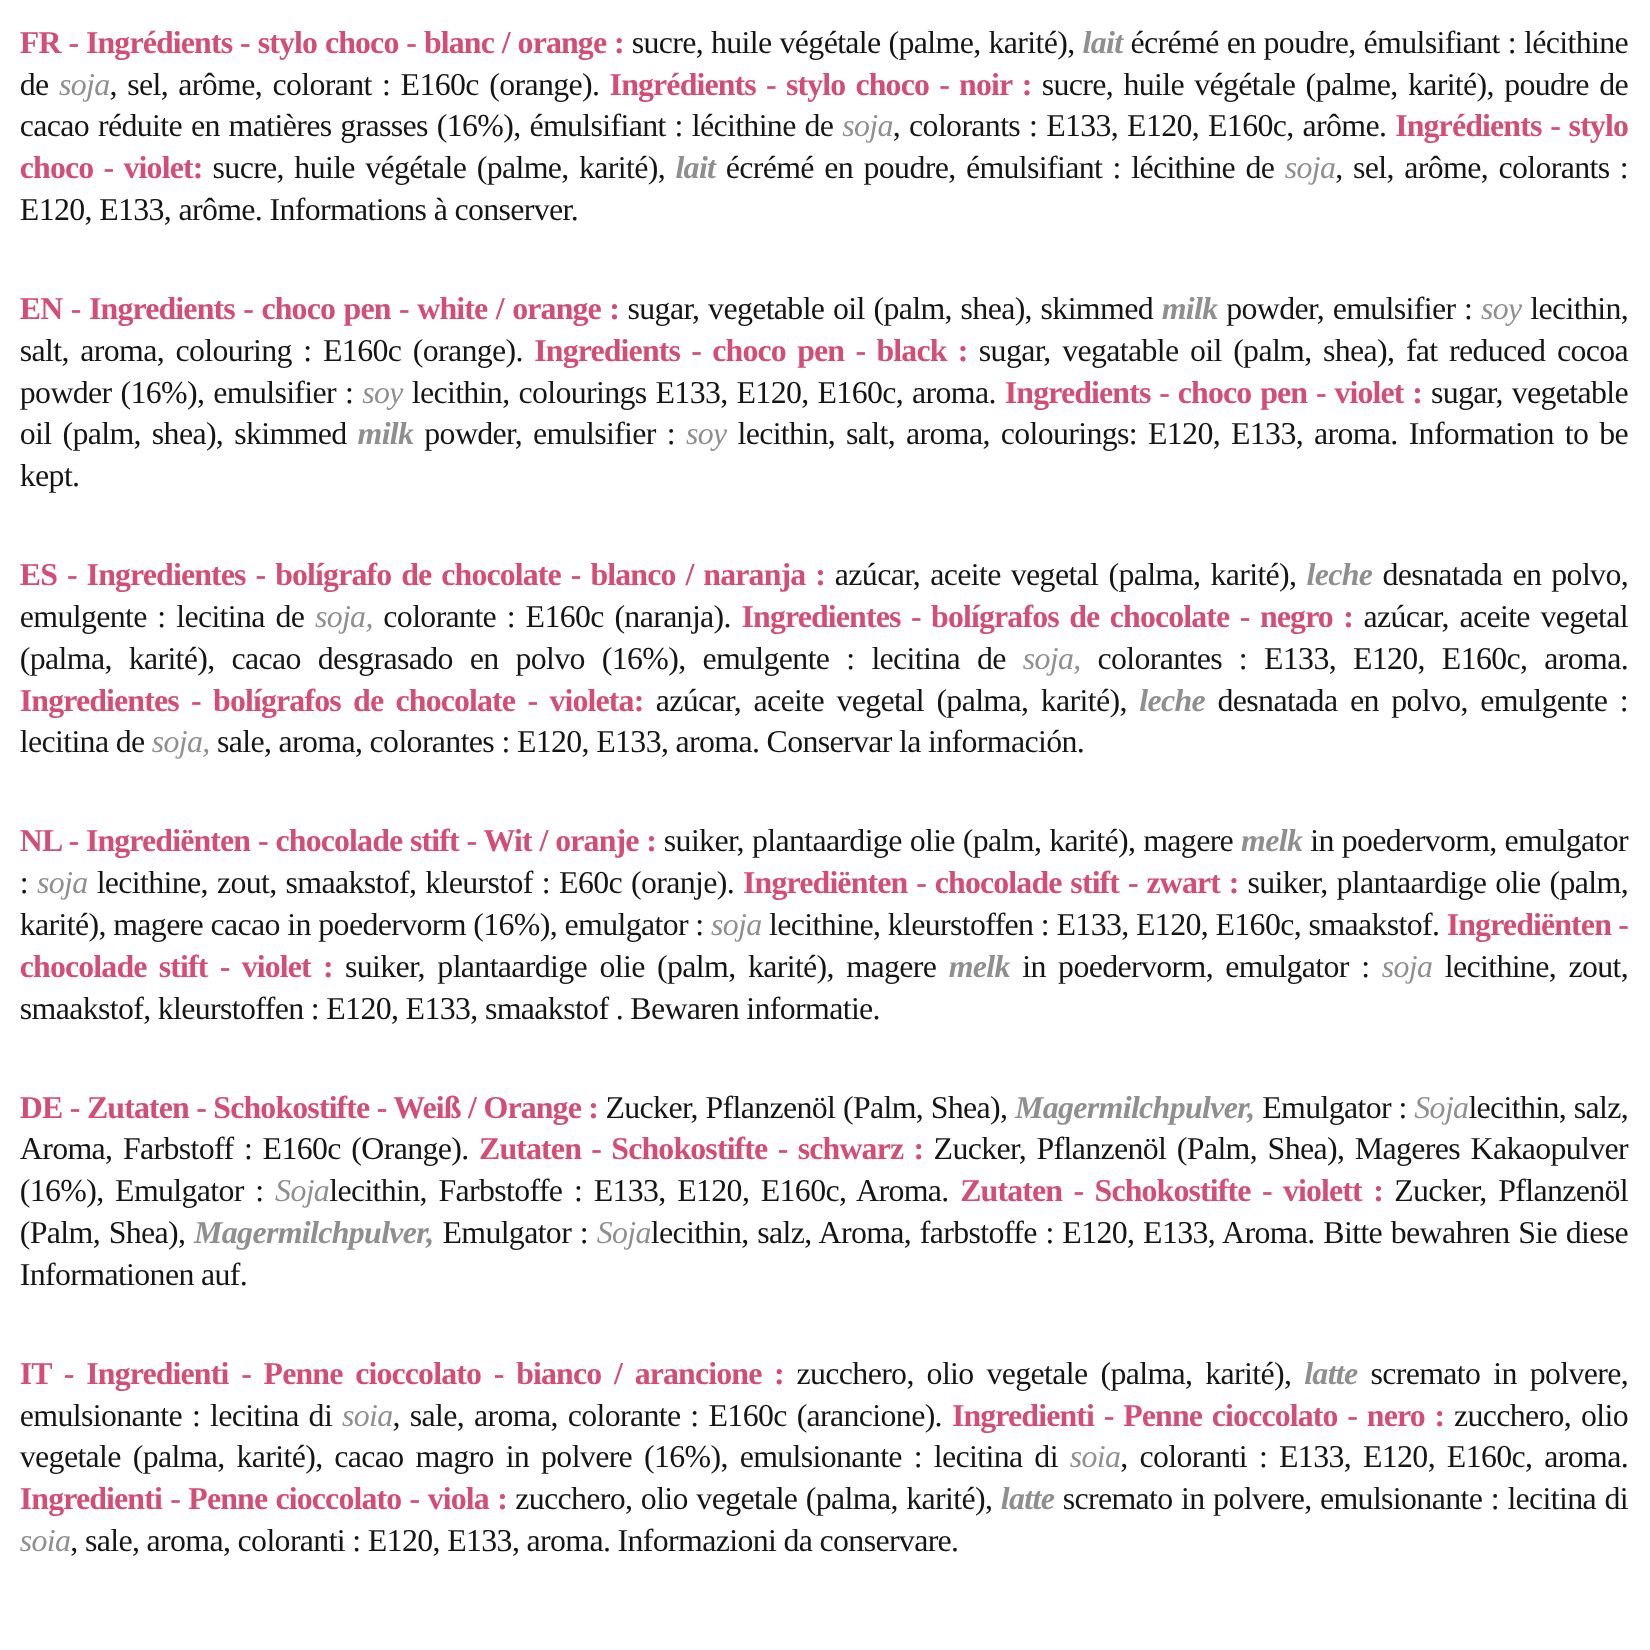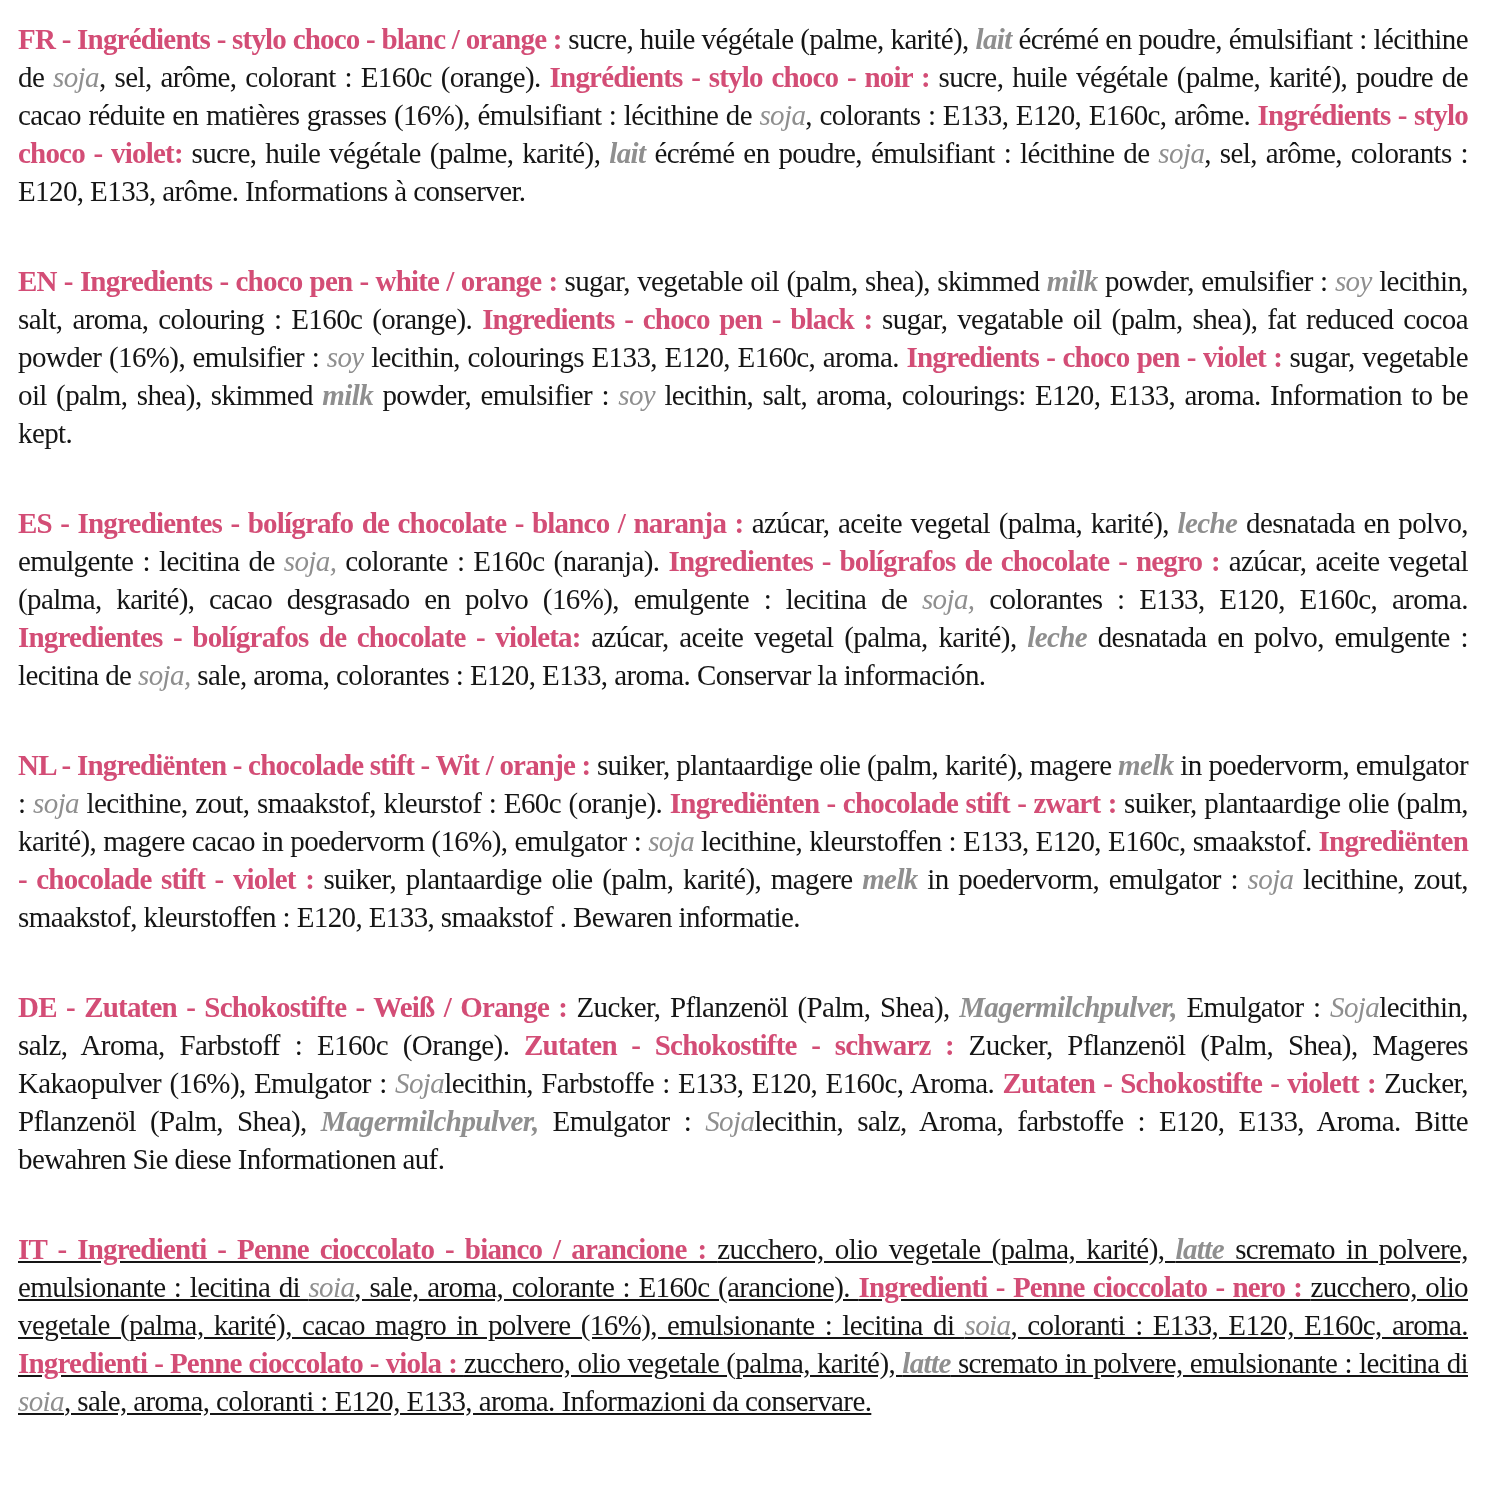--- a/index.html
+++ b/index.html
@@ -8,34 +8,33 @@
     background: #ffffff;
   }
   body {
     width: 1500px;
     height: 1500px;
     overflow: hidden;
   }
   .label {
     box-sizing: border-box;
     width: 1500px;
-    padding: 20px 32px 0 18px;
+    padding: 20px 20px 0 18px;
     font-family: "Liberation Serif", serif;
     font-size: 29px;
     line-height: 38px;
     letter-spacing: -0.6px;
     color: #151515;
     text-align: justify;
   }
   .section {
     margin: 0 0 52px 0;
   }
   .section:last-child {
     margin-bottom: 0;
-    text-decoration: underline;
   }
   .heading {
     color: #d34d76;
     font-weight: 700;
     letter-spacing: -0.8px;
   }
   .body {
     color: #151515;
   }
   .allergen {

